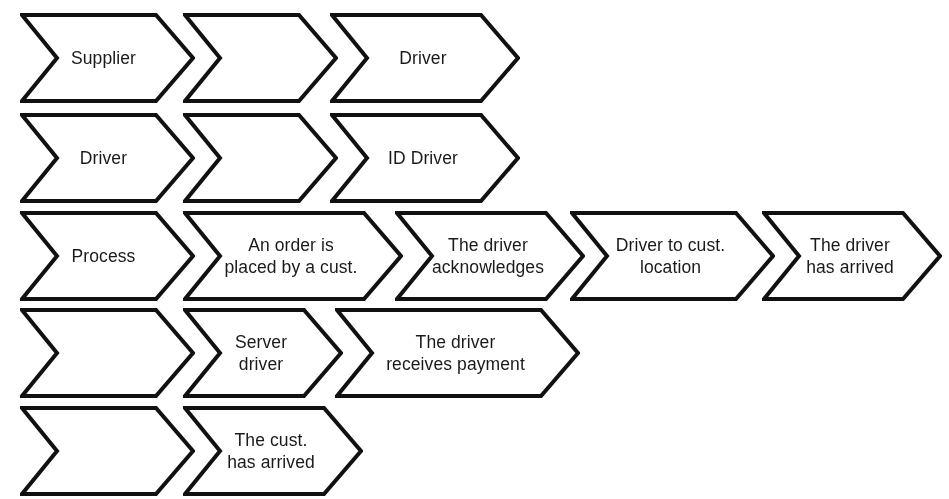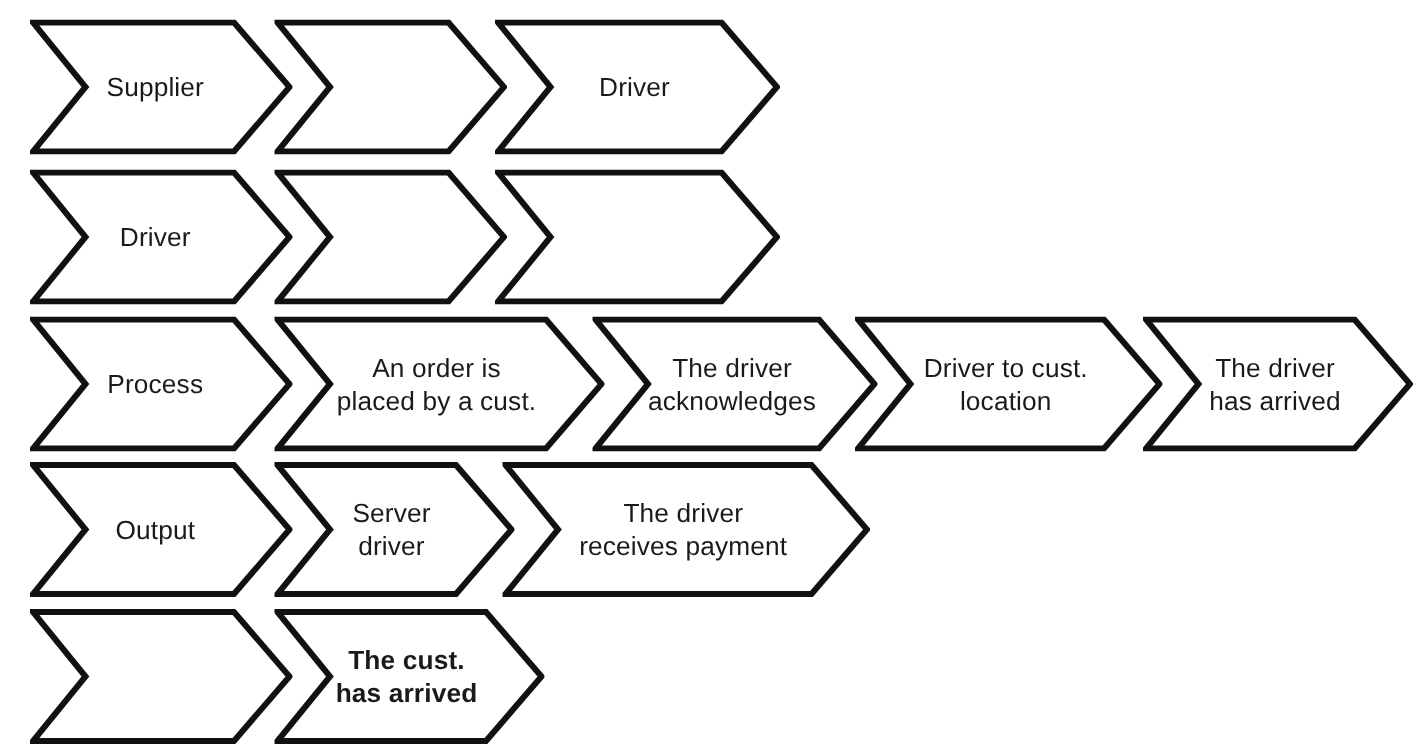--- a/index.html
+++ b/index.html
@@ -95,20 +95,21 @@
       </div>
       <div class="chevron" style="left: 183px; width: 155px; z-index: 99;">
         <svg viewBox="0 0 155 90" preserveAspectRatio="none">
           <polygon points="2.0,2.0 116.0,2.0 153.0,45.0 116.0,88.0 2.0,88.0 37.0,45.0" fill="#ffffff" stroke="#111111" stroke-width="4" stroke-linejoin="miter"></polygon>
         </svg>
       </div>
       <div class="chevron" style="left: 330px; width: 190px; z-index: 98;">
         <svg viewBox="0 0 190 90" preserveAspectRatio="none">
           <polygon points="2.0,2.0 151.0,2.0 188.0,45.0 151.0,88.0 2.0,88.0 37.0,45.0" fill="#ffffff" stroke="#111111" stroke-width="4" stroke-linejoin="miter"></polygon>
         </svg>
+        <div class="chevron-label">ID Driver</div>
       </div>
     </div>
     <div class="sipoc-row" style="top: 211px; height: 90px;">
       <div class="chevron head" style="left: 20px; width: 175px; z-index: 100;">
         <svg viewBox="0 0 175 90" preserveAspectRatio="none">
           <polygon points="2.0,2.0 136.0,2.0 173.0,45.0 136.0,88.0 2.0,88.0 37.0,45.0" fill="#ffffff" stroke="#111111" stroke-width="4" stroke-linejoin="miter"></polygon>
         </svg>
         <div class="chevron-label">Process</div>
       </div>
       <div class="chevron" style="left: 183px; width: 220px; z-index: 99;">
@@ -138,21 +139,20 @@
         </svg>
         <div class="chevron-label">The driver
 has arrived</div>
       </div>
     </div>
     <div class="sipoc-row" style="top: 308px; height: 90px;">
       <div class="chevron head" style="left: 20px; width: 175px; z-index: 100;">
         <svg viewBox="0 0 175 90" preserveAspectRatio="none">
           <polygon points="2.0,2.0 136.0,2.0 173.0,45.0 136.0,88.0 2.0,88.0 37.0,45.0" fill="#ffffff" stroke="#111111" stroke-width="4" stroke-linejoin="miter"></polygon>
         </svg>
-        <div class="chevron-label">Output</div>
       </div>
       <div class="chevron" style="left: 183px; width: 160px; z-index: 99;">
         <svg viewBox="0 0 160 90" preserveAspectRatio="none">
           <polygon points="2.0,2.0 121.0,2.0 158.0,45.0 121.0,88.0 2.0,88.0 37.0,45.0" fill="#ffffff" stroke="#111111" stroke-width="4" stroke-linejoin="miter"></polygon>
         </svg>
         <div class="chevron-label">Server
 driver</div>
       </div>
       <div class="chevron" style="left: 335px; width: 245px; z-index: 98;">
         <svg viewBox="0 0 245 90" preserveAspectRatio="none">
@@ -161,21 +161,21 @@
         <div class="chevron-label">The driver
 receives payment</div>
       </div>
     </div>
     <div class="sipoc-row" style="top: 406px; height: 90px;">
       <div class="chevron head" style="left: 20px; width: 175px; z-index: 100;">
         <svg viewBox="0 0 175 90" preserveAspectRatio="none">
           <polygon points="2.0,2.0 136.0,2.0 173.0,45.0 136.0,88.0 2.0,88.0 37.0,45.0" fill="#ffffff" stroke="#111111" stroke-width="4" stroke-linejoin="miter"></polygon>
         </svg>
       </div>
-      <div class="chevron" style="left: 183px; width: 180px; z-index: 99; font-weight: bold;">
+      <div class="chevron" style="left: 183px; width: 180px; z-index: 99;">
         <svg viewBox="0 0 180 90" preserveAspectRatio="none">
           <polygon points="2.0,2.0 141.0,2.0 178.0,45.0 141.0,88.0 2.0,88.0 37.0,45.0" fill="#ffffff" stroke="#111111" stroke-width="4" stroke-linejoin="miter"></polygon>
         </svg>
         <div class="chevron-label">The cust.
 has arrived</div>
       </div>
     </div>
   </div>
 
 </body></html>

